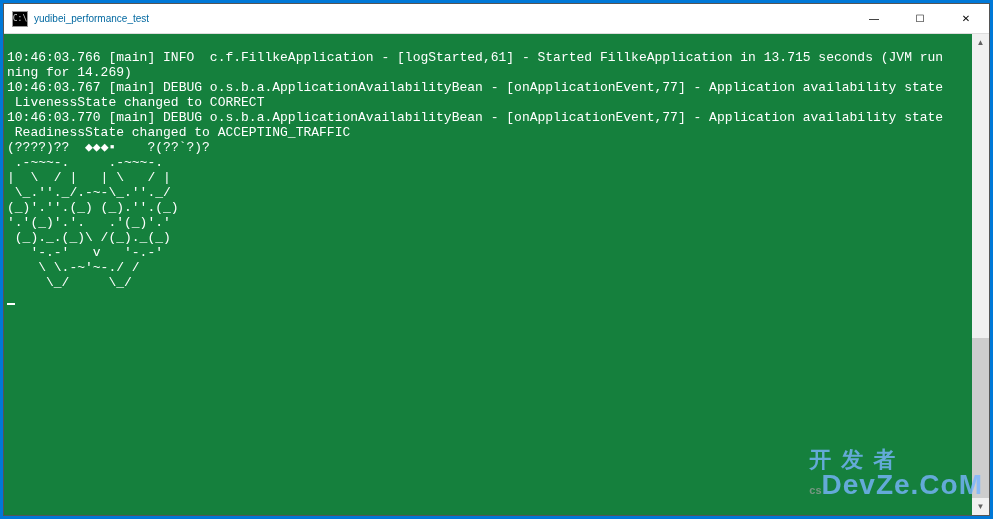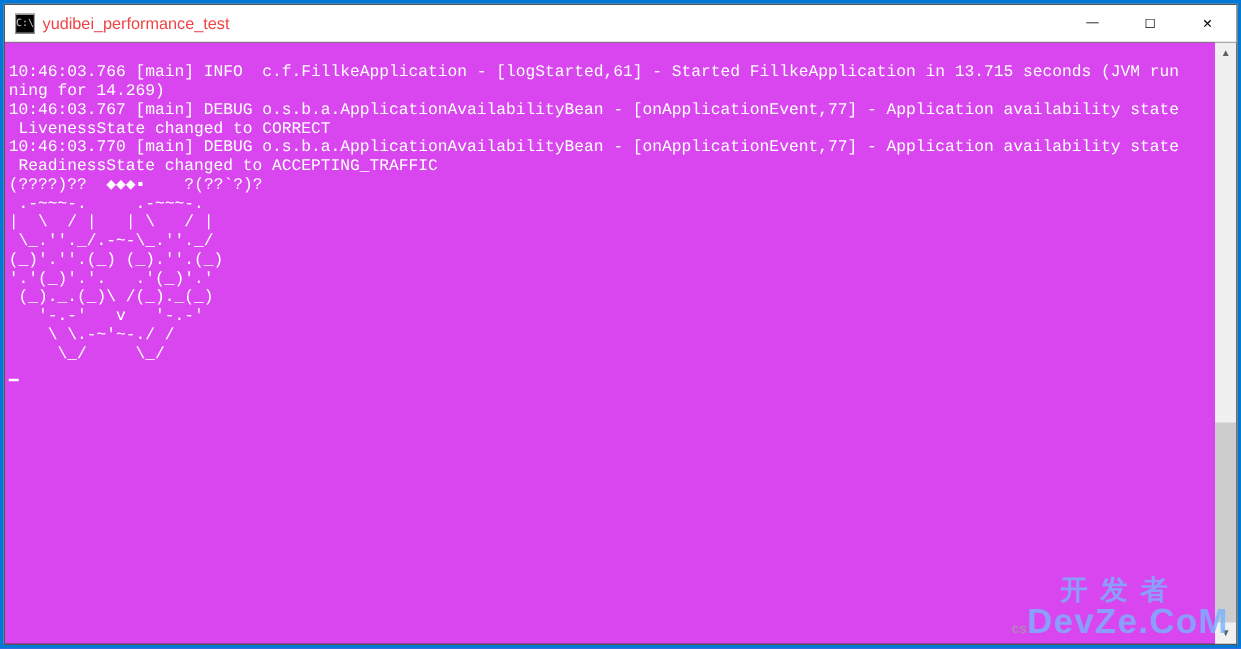--- a/index.html
+++ b/index.html
@@ -40,22 +40,22 @@
       background: #000;
       border: 1px solid #999;
       font-size: 8px;
       color: #ccc;
       display: flex;
       align-items: center;
       justify-content: center;
       font-family: monospace;
     }
     .title-text {
-      font-size: 13px;
-      color: #ef4444;
+      font-size: 10px;
+      color: #0369a1;
       flex: 1;
     }
     .win-controls {
       display: flex;
       height: 100%;
     }
     .win-btn {
       width: 46px;
       height: 100%;
       display: flex;
@@ -68,21 +68,21 @@
     }
     .terminal-wrap {
       flex: 1;
       position: relative;
       background: #000;
       overflow: hidden;
     }
     .terminal {
       width: calc(100% - 17px);
       height: 100%;
-      background: #d946ef;
+      background: #15803d;
       color: #ffffff;
       font-family: Consolas, "Courier New", monospace;
       font-size: 13px;
       line-height: 15px;
       white-space: pre;
       padding: 1px 3px;
       overflow: hidden;
       letter-spacing: 0;
     }
     .scrollbar {
@@ -122,28 +122,28 @@
     .cursor {
       display: inline-block;
       width: 8px;
       height: 2px;
       background: #fff;
       vertical-align: bottom;
     }
     .watermark {
       position: absolute;
       right: 10px;
-      bottom: 8px;
+      bottom: 20px;
       font-size: 28px;
       font-weight: bold;
       color: rgba(120, 180, 255, 0.8);
       font-family: "Microsoft YaHei", Arial, sans-serif;
       letter-spacing: 1px;
       line-height: 1;
-      text-align: center;
+      text-align: left;
       pointer-events: none;
     }
     .watermark .sub {
       font-size: 11px;
       color: rgba(160, 160, 160, 0.7);
       letter-spacing: 0;
     }
     .watermark .cn {
       font-size: 22px;
       letter-spacing: 10px;

